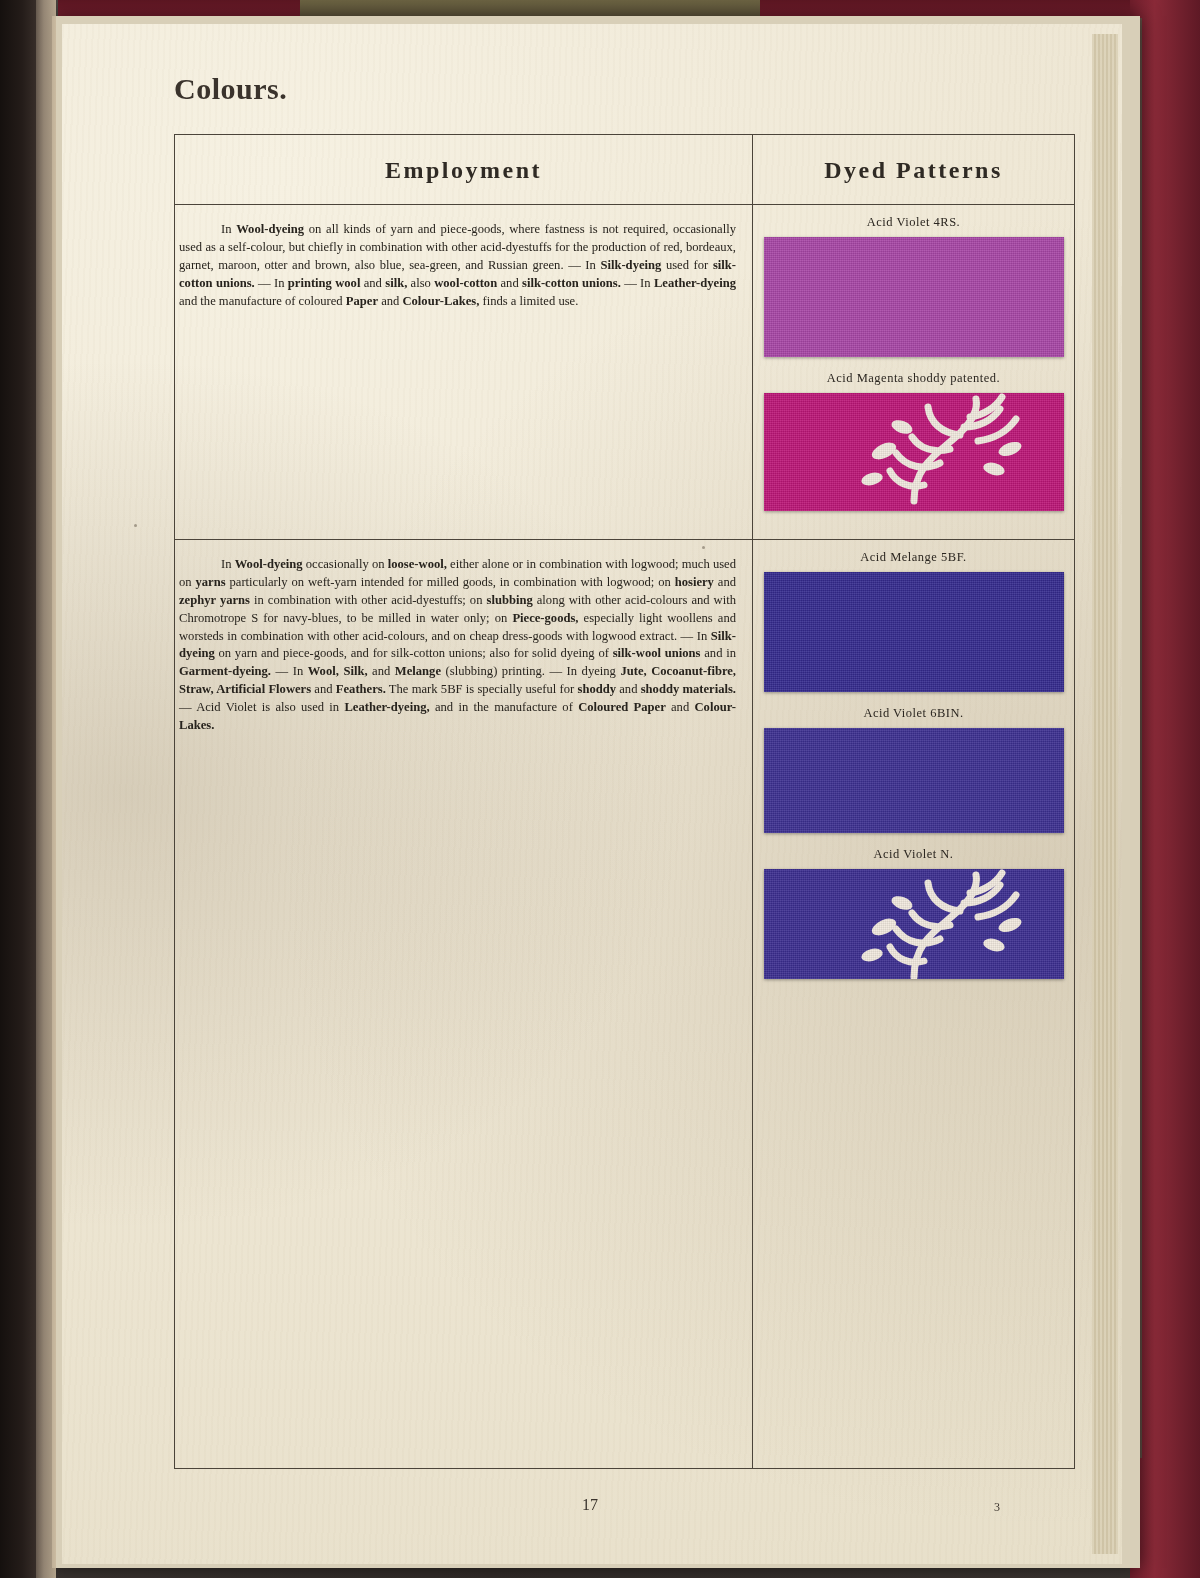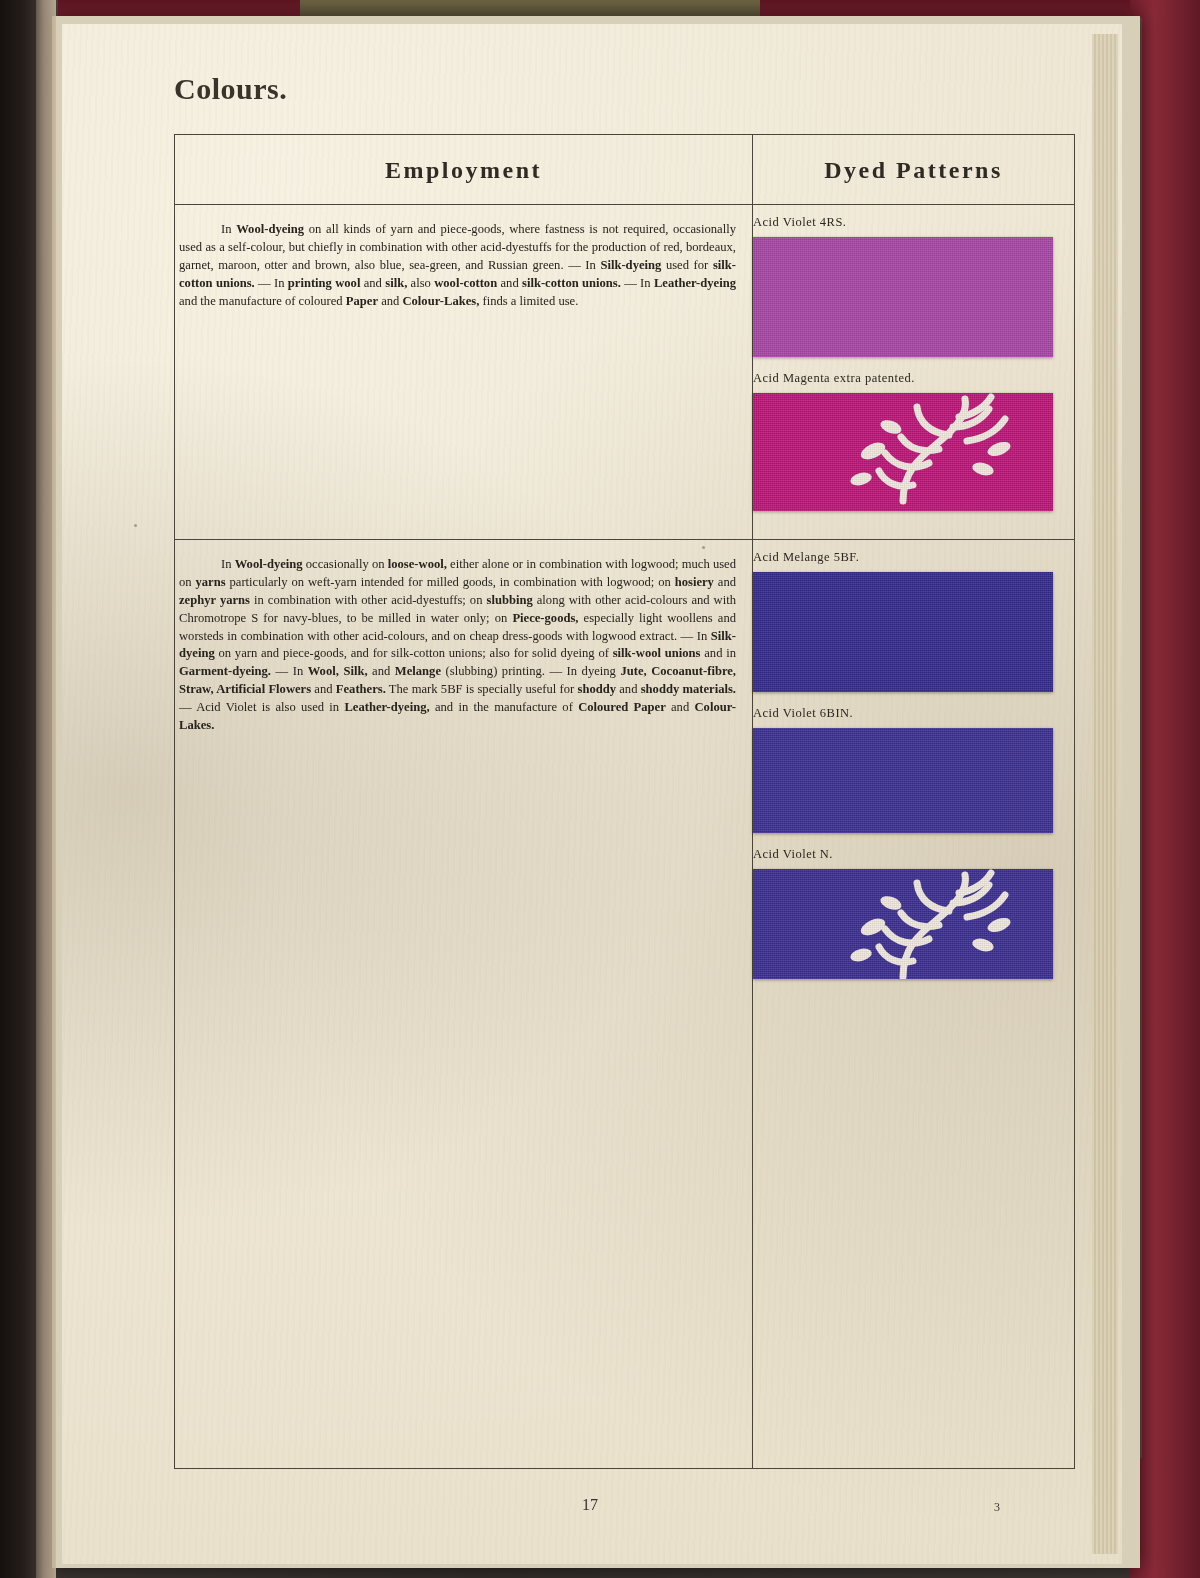--- a/index.html
+++ b/index.html
@@ -139,21 +139,21 @@
     font-size: 12.6px;
     line-height: 1.42;
     color: #27231d;
     hyphens: auto;
   }
   td.employment p { margin: 0; text-indent: 42px; }
 
   td.patterns {
     vertical-align: top;
     padding: 10px 0 14px 0;
-    text-align: left;
+    text-align: center;
   }
   .swatch-block { margin-bottom: 10px; }
   .swatch-label {
     font-size: 12.5px;
     letter-spacing: .5px;
     color: #2b2620;
     margin-bottom: 7px;
   }
   .swatch {
     position: relative;
@@ -225,21 +225,21 @@
             <th>Dyed Patterns</th>
           </tr>
         </thead>
         <tbody id="tbody">
             <tr>
               <td class="employment">
                 <p>In <b>Wool-dyeing</b> on all kinds of yarn and piece-goods, where fastness is not required, occasionally used as a self-colour, but chiefly in combination with other acid-dyestuffs for the production of red, bordeaux, garnet, maroon, otter and brown, also blue, sea-green, and Russian green. — In <b>Silk-dyeing</b> used for <b>silk-cotton unions.</b> — In <b>printing wool</b> and <b>silk,</b> also <b>wool-cotton</b> and <b>silk-cotton unions.</b> — In <b>Leather-dyeing</b> and the manufacture of coloured <b>Paper</b> and <b>Colour-Lakes,</b> finds a limited use.</p>
               </td>
               <td class="patterns">
                 <div class="swatch-block"><div class="swatch-label">Acid Violet 4RS.</div><div class="swatch" style="height: 120px; background: rgb(168, 70, 166);"><div class="weave"></div></div></div>
-                <div class="swatch-block"><div class="swatch-label">Acid Magenta extra patented.</div><div class="swatch" style="height: 118px; background: rgb(189, 21, 119);">
+                <div class="swatch-block"><div class="swatch-label">Acid Magenta shoddy patented.</div><div class="swatch" style="height: 118px; background: rgb(189, 21, 119);">
 <svg viewBox="0 0 300 120" preserveAspectRatio="none" xmlns="http://www.w3.org/2000/svg">
   <g fill="none" stroke="#f2eadf" stroke-width="7" stroke-linecap="round">
     <path d="M150 108 C150 70, 178 58, 196 40 C210 26, 214 16, 212 6"></path>
     <path d="M196 42 C178 40, 166 30, 164 14"></path>
     <path d="M200 34 C214 34, 228 28, 236 16"></path>
     <path d="M186 56 C170 60, 156 56, 148 44"></path>
     <path d="M206 24 C220 22, 232 14, 238 4"></path>
     <path d="M176 70 C160 78, 142 74, 132 60"></path>
     <path d="M214 48 C230 46, 244 38, 252 26"></path>
     <path d="M160 92 C146 96, 132 90, 126 78"></path>

